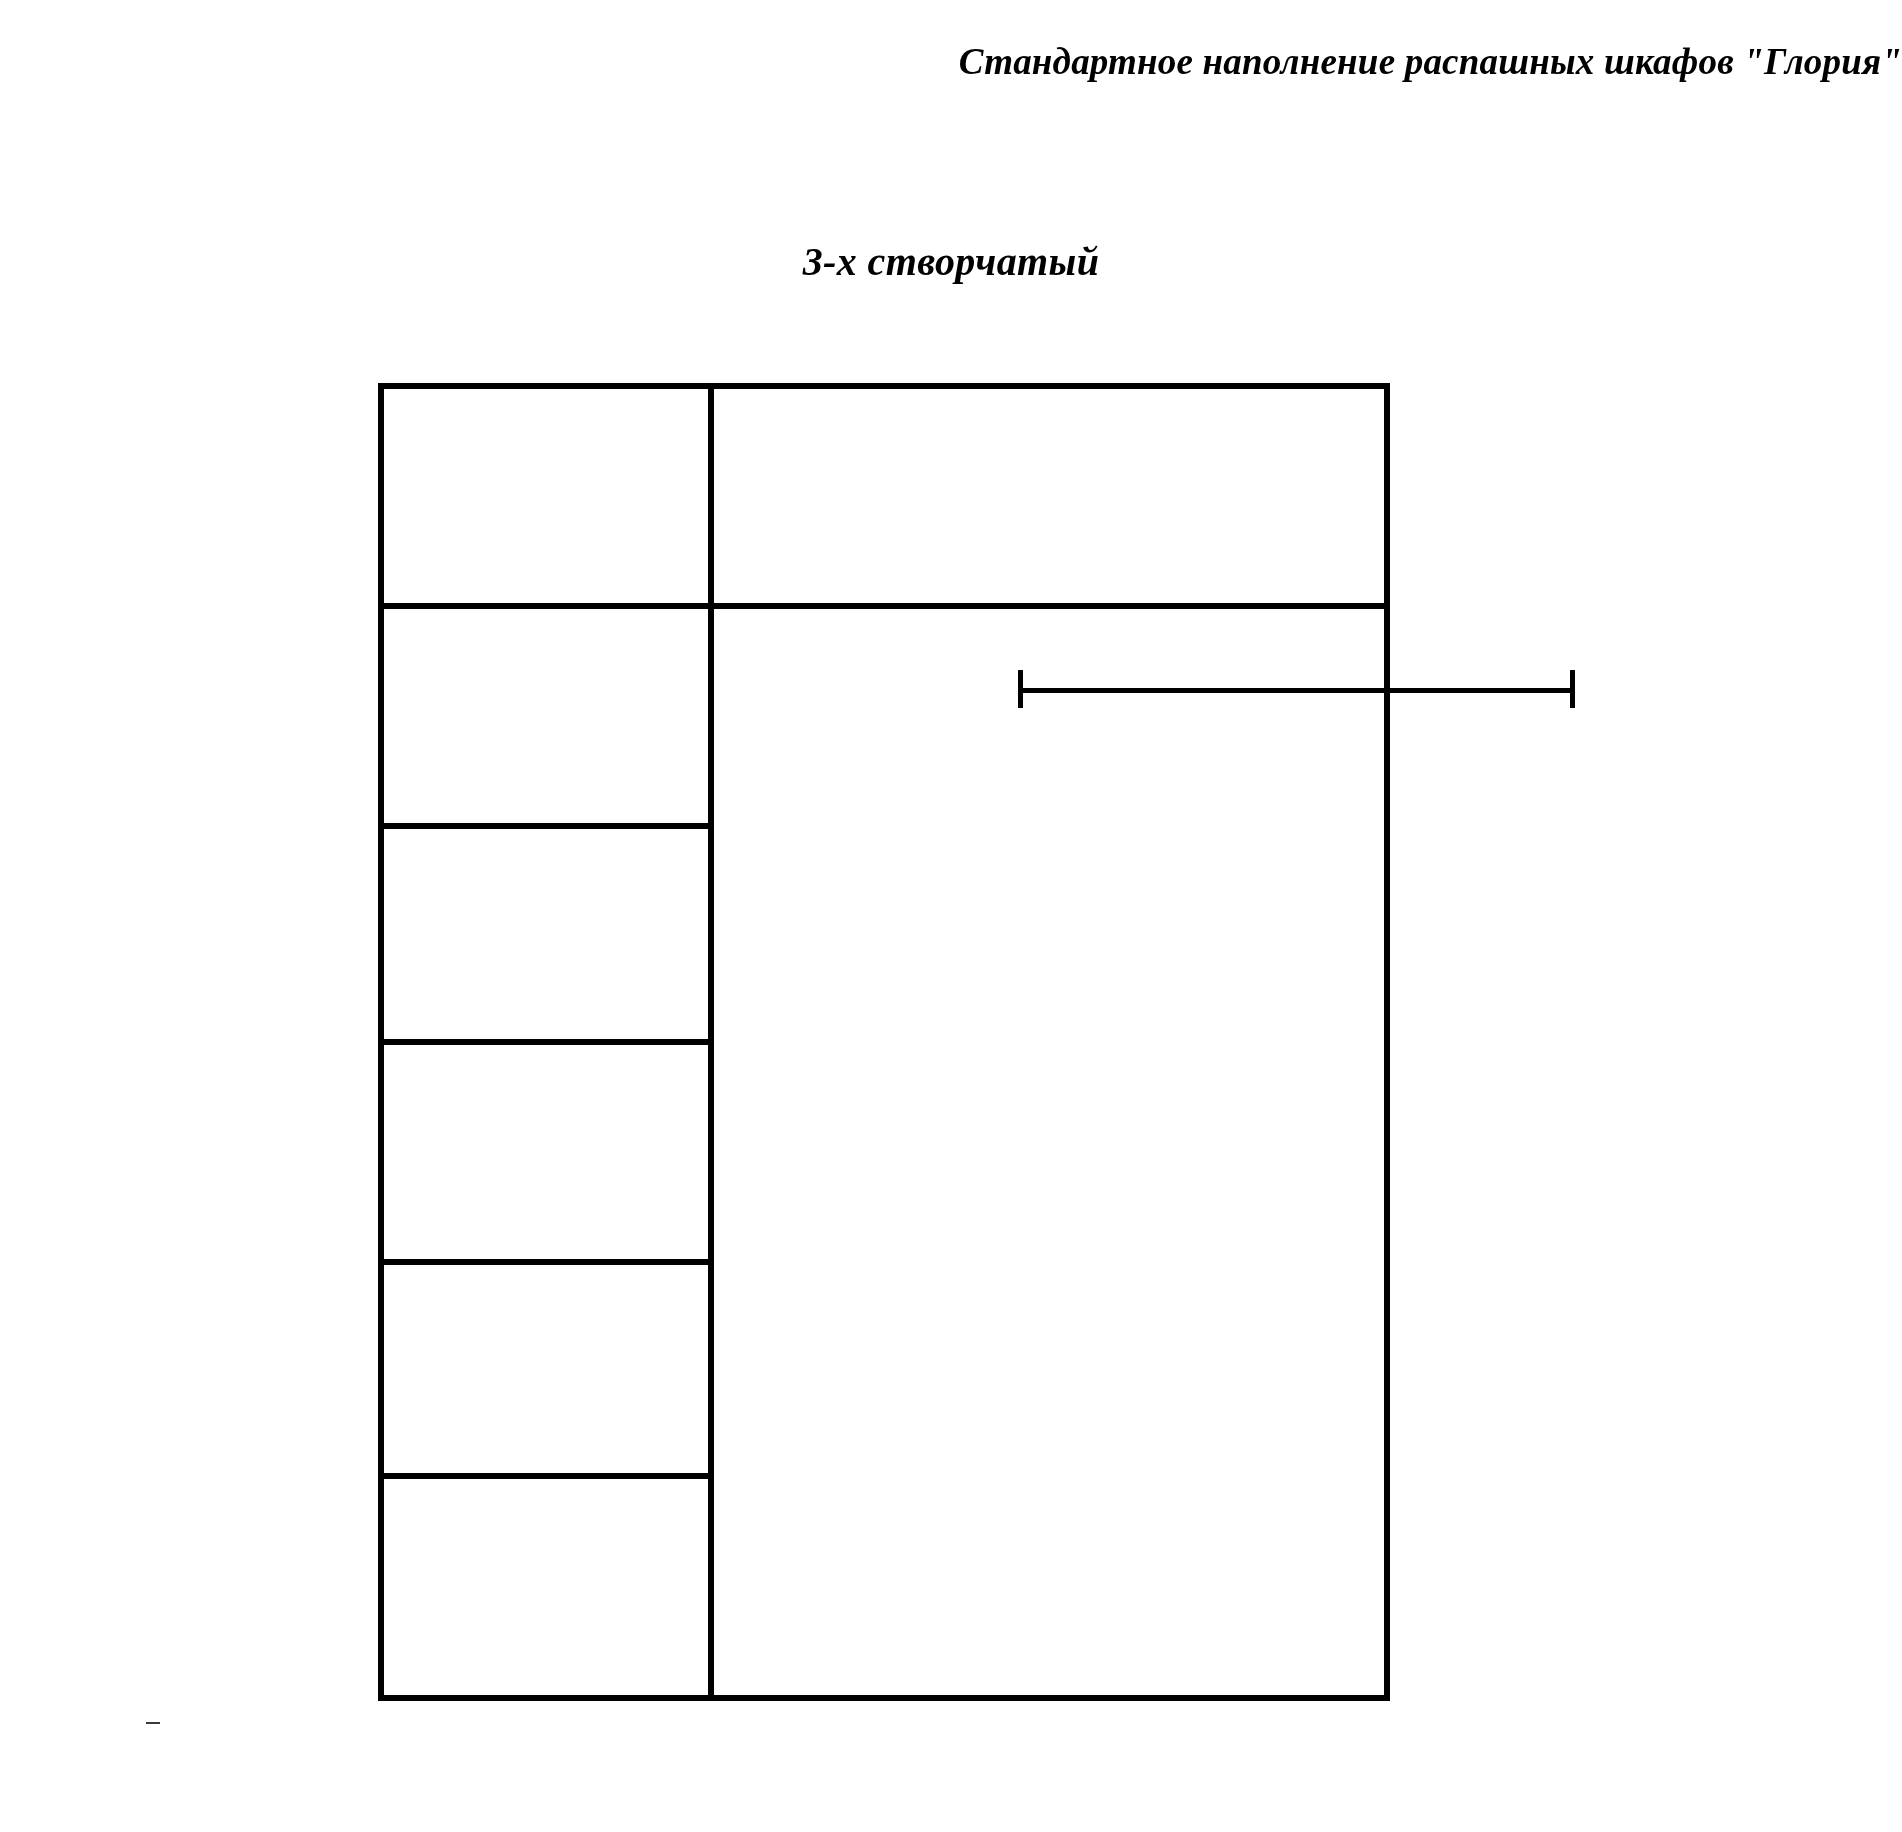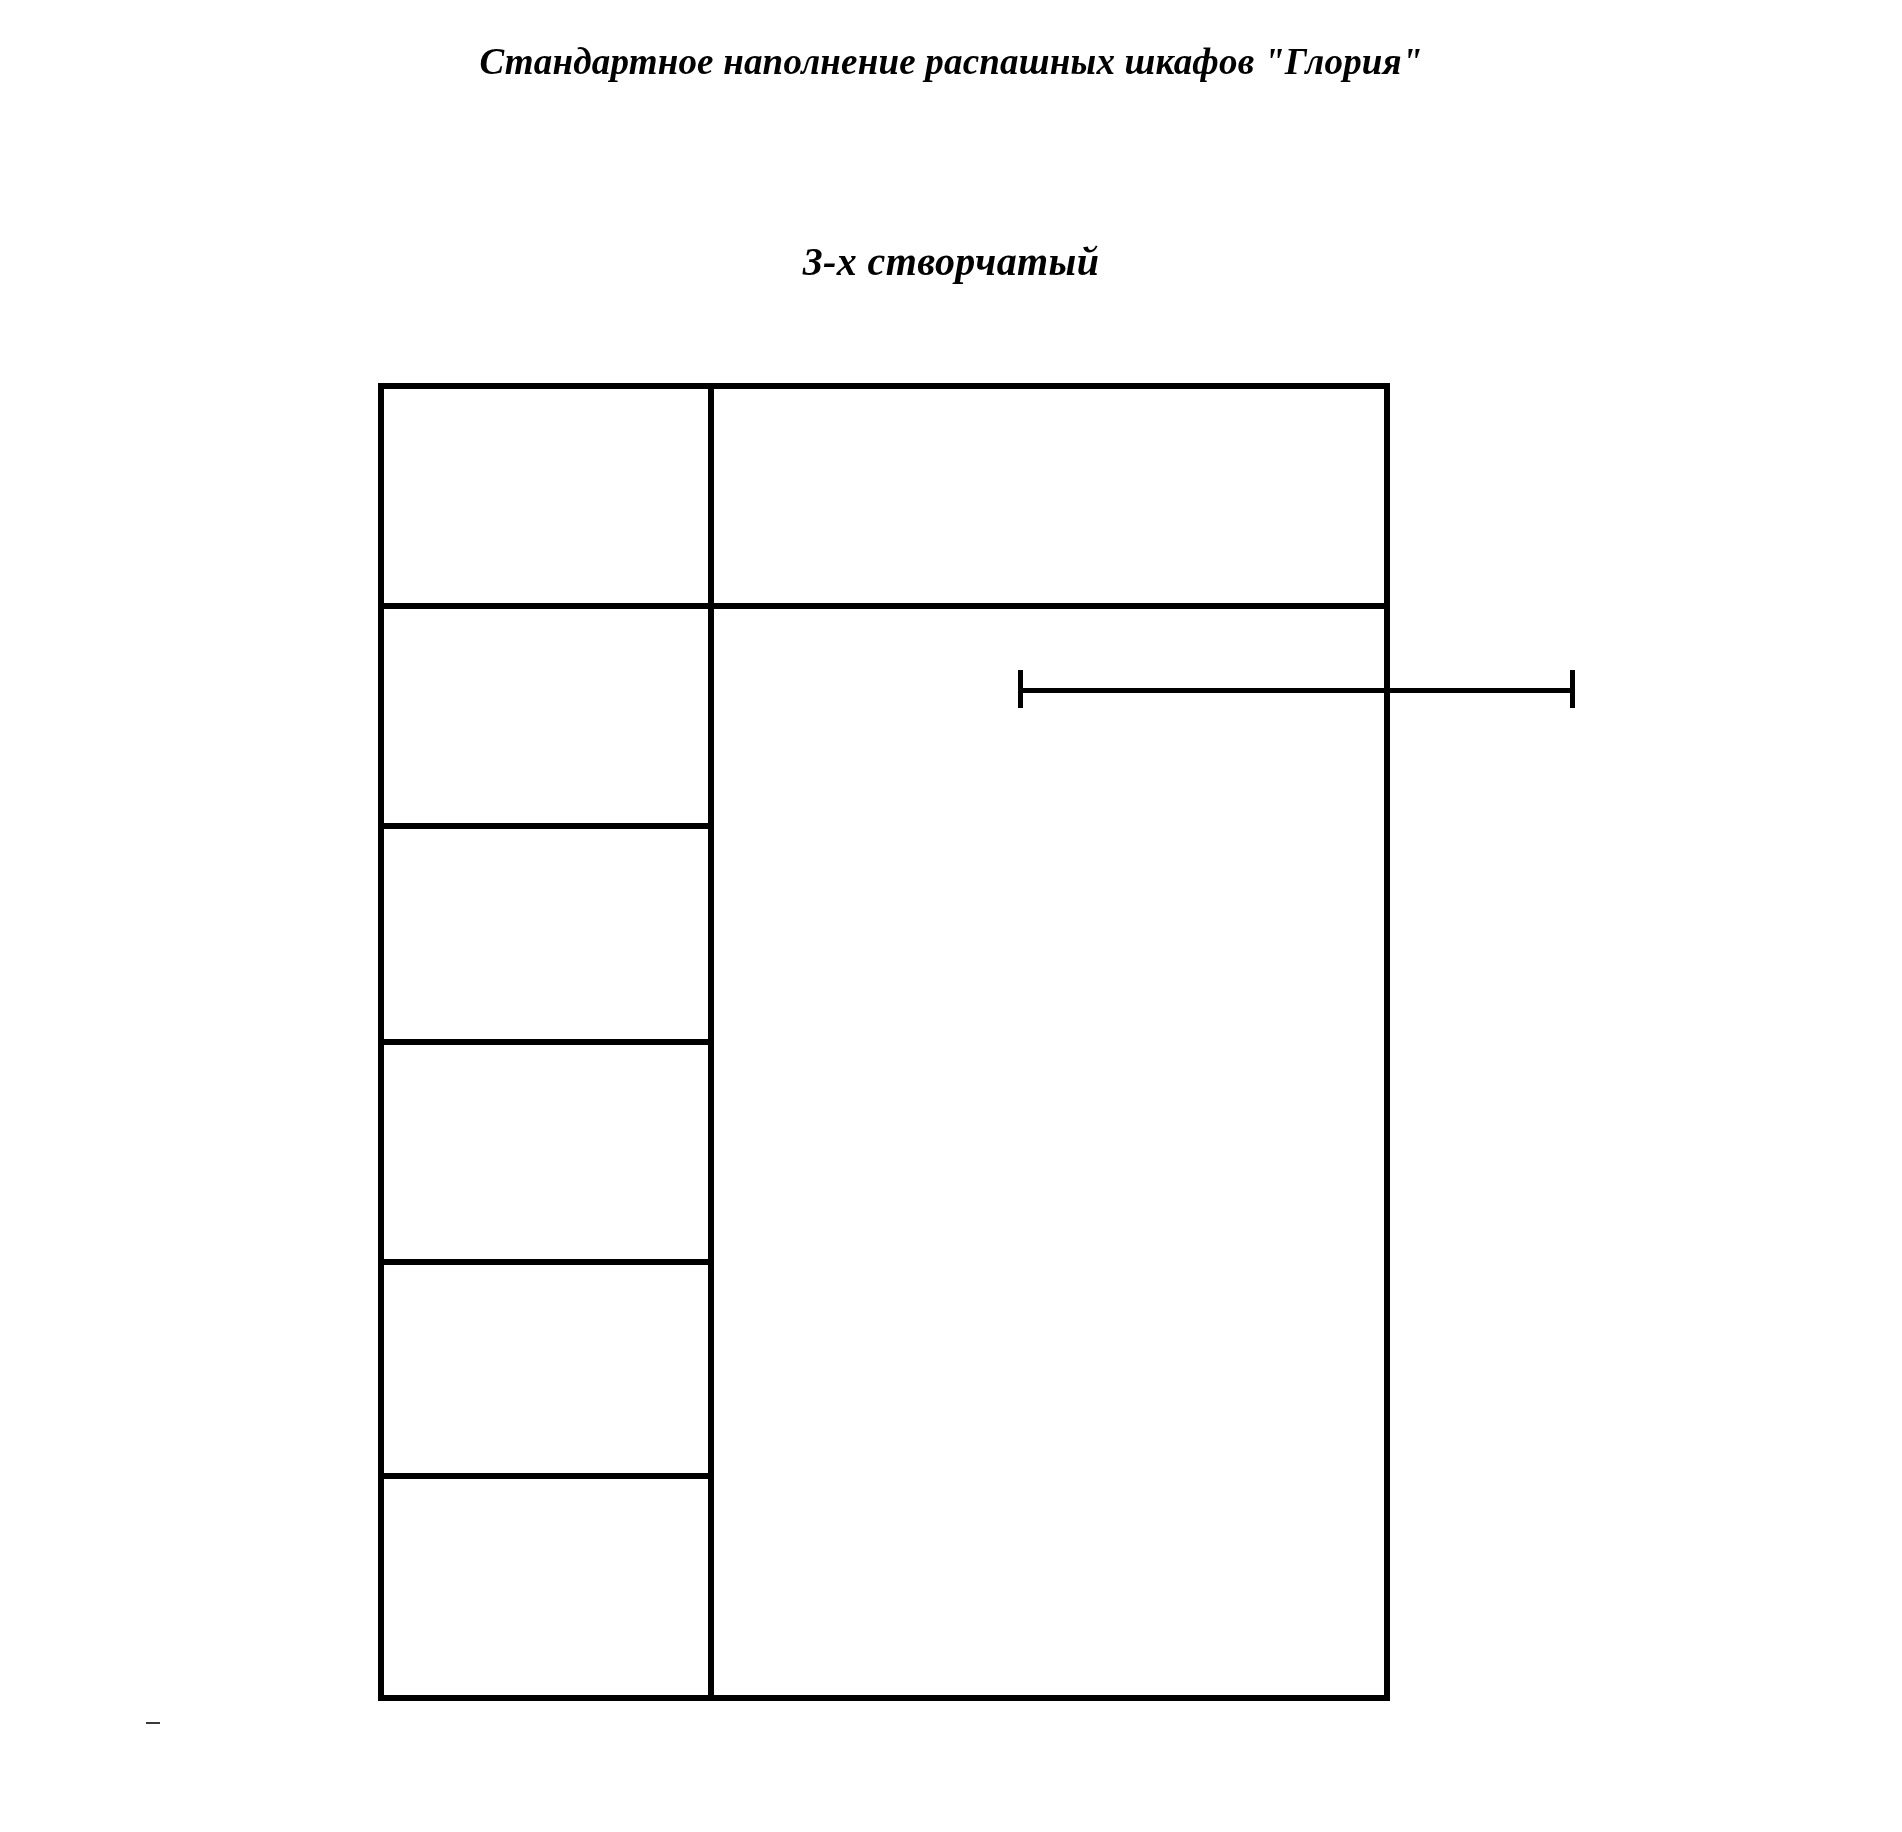--- a/index.html
+++ b/index.html
@@ -16,21 +16,21 @@
     color: #000000;
     overflow: hidden;
   }
 
   
   .main-title {
     position: absolute;
     left: 0;
     top: 40px;
     width: 1902px;
-    text-align: center;
+    text-align: right;
     font-family: "Liberation Serif", serif;
     font-weight: bold;
     font-style: italic;
     font-size: 37px;
     letter-spacing: 0.2px;
     white-space: nowrap;
   }
 
   .sub-title {
     position: absolute;

